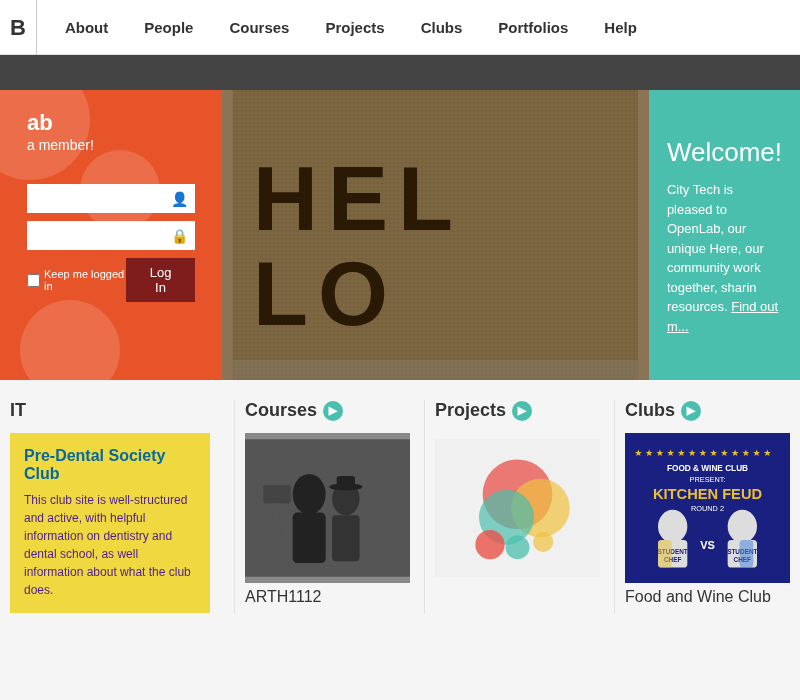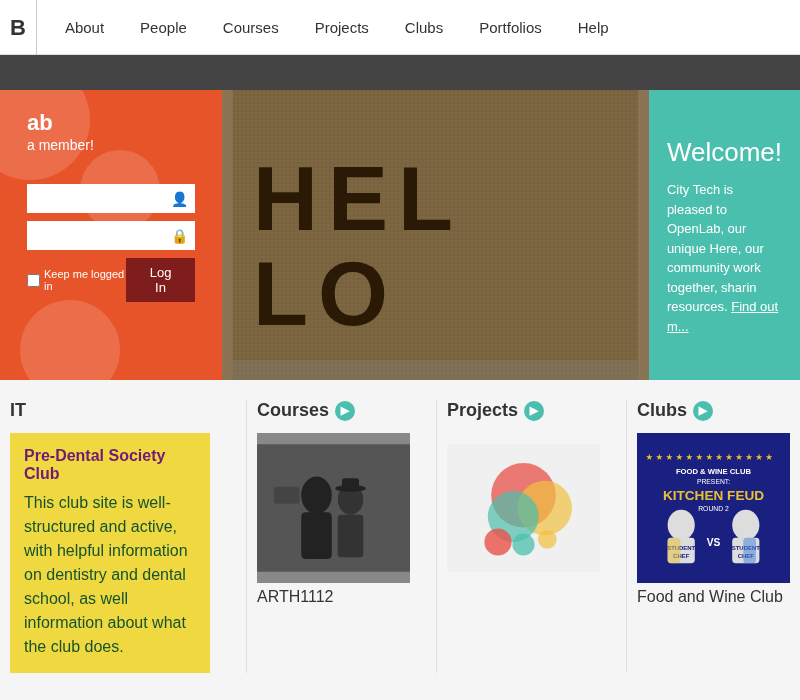--- a/index.html
+++ b/index.html
@@ -29,21 +29,21 @@
       height: 100%;
     }
     #navbar nav a {
       display: flex;
       align-items: center;
       height: 100%;
       padding: 0 18px;
       text-decoration: none;
       color: #333;
       font-size: 15px;
-      font-weight: 400;
+      font-weight: 700;
     }
 
     
     #dark-banner {
       height: 35px;
       background: #444;
     }
 
     
     #hero {
@@ -170,21 +170,21 @@
     }
     #welcome-panel a {
       color: #fff;
       text-decoration: underline;
     }
 
     
     #main-content {
       display: flex;
       padding: 20px 0;
-      gap: 16px;
+      gap: 4px;
     }
 
     
     #featured-section {
       width: 230px;
       padding: 0 10px 0 0;
     }
     #featured-title {
       font-size: 18px;
       font-weight: bold;
@@ -194,26 +194,26 @@
       padding: 0 10px;
     }
     .featured-card {
       background: #f0d840;
       padding: 14px;
       margin: 0 10px;
     }
     .featured-card h3 {
       font-size: 16px;
       font-weight: bold;
-      color: #701a75;
+      color: #0369a1;
       margin-bottom: 8px;
     }
     .featured-card p {
-      font-size: 16px;
-      color: #14532d;
+      font-size: 12px;
+      color: #4c1d95;
       line-height: 1.5;
     }
 
     
     .content-col {
       flex: 1;
       padding: 0 10px;
       border-left: 1px solid #e0e0e0;
     }
     .col-header {

